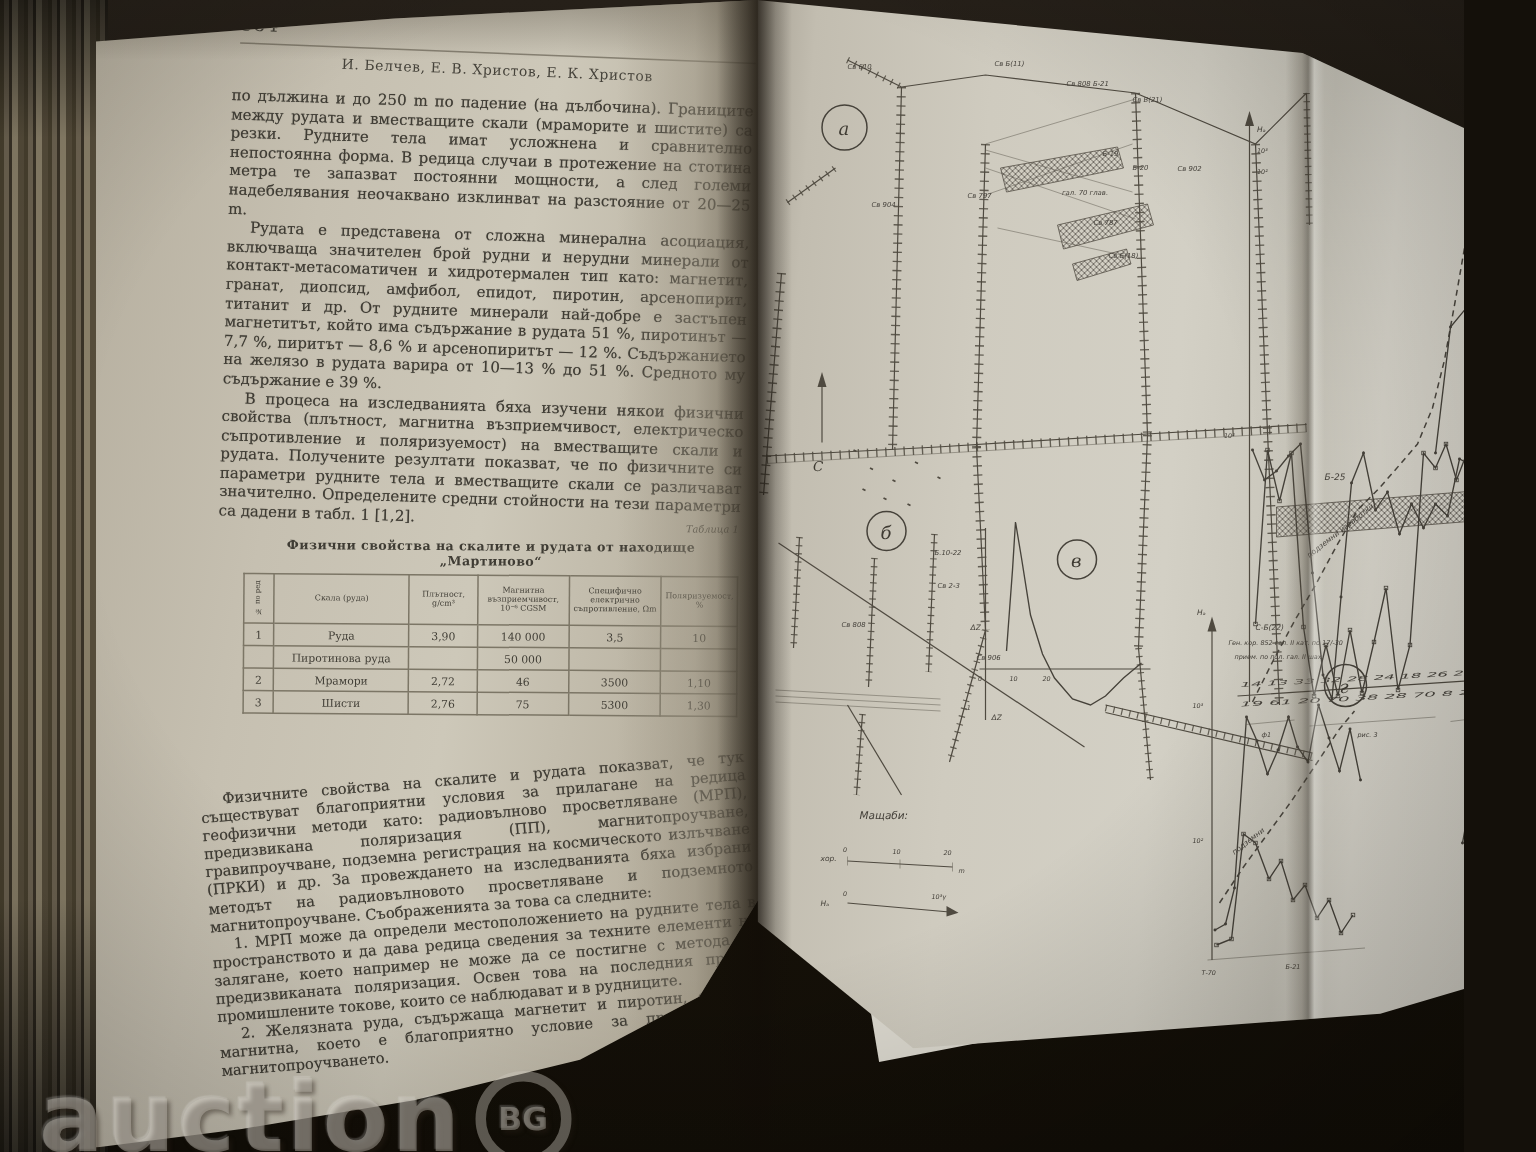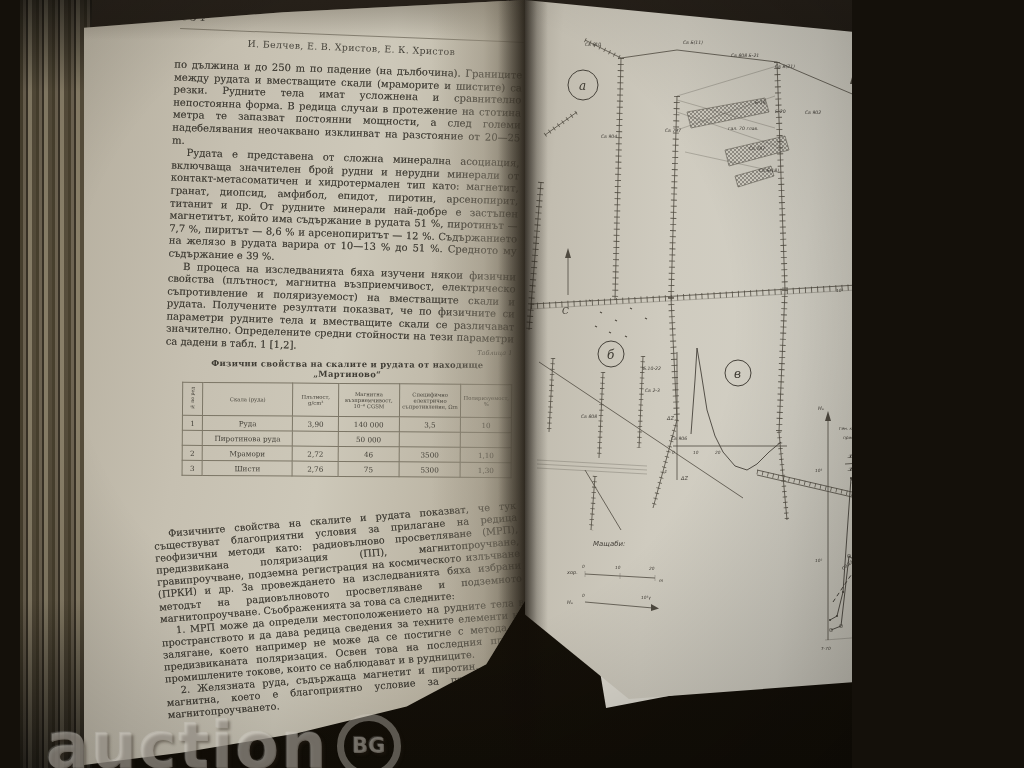--- a/index.html
+++ b/index.html
@@ -1,18 +1,18 @@
 <!DOCTYPE html>
 <html><head>
 <meta charset="utf-8">
 <style>
   html,body{margin:0;padding:0;background:#14100a;}
-  .photo{position:relative;width:832px;height:768px;overflow:hidden;
+  .photo{position:relative;width:976px;height:768px;overflow:hidden;
          background:linear-gradient(180deg,#262019 0%,#1d1810 18%,#171209 60%,#120e07 100%);
-         font-family:"DejaVu Serif","Liberation Serif",serif;margin-left:20px;}
+         font-family:"DejaVu Serif","Liberation Serif",serif;}
   
   .edges{position:absolute;left:0;top:0;bottom:0;width:72px;
          background:repeating-linear-gradient(90deg,#49412f 0 3px,#6e6452 3px 6px,#3a3327 6px 8px,#8a8069 8px 12px,#564d3b 12px 16px);}
   .edges-shade{position:absolute;left:0;top:0;bottom:0;width:72px;
          background:linear-gradient(180deg,rgba(0,0,0,.55) 0%,rgba(0,0,0,0) 12%,rgba(0,0,0,0) 78%,rgba(0,0,0,.6) 100%);}
   
   .under-right{position:absolute;left:548px;top:108px;width:476px;height:600px;background:#dcd9cf;
          clip-path:polygon(0 62%,100% 26%,100% 86%,8% 100%);}
   
   .page-left{position:absolute;left:64px;top:0;width:442px;height:768px;

